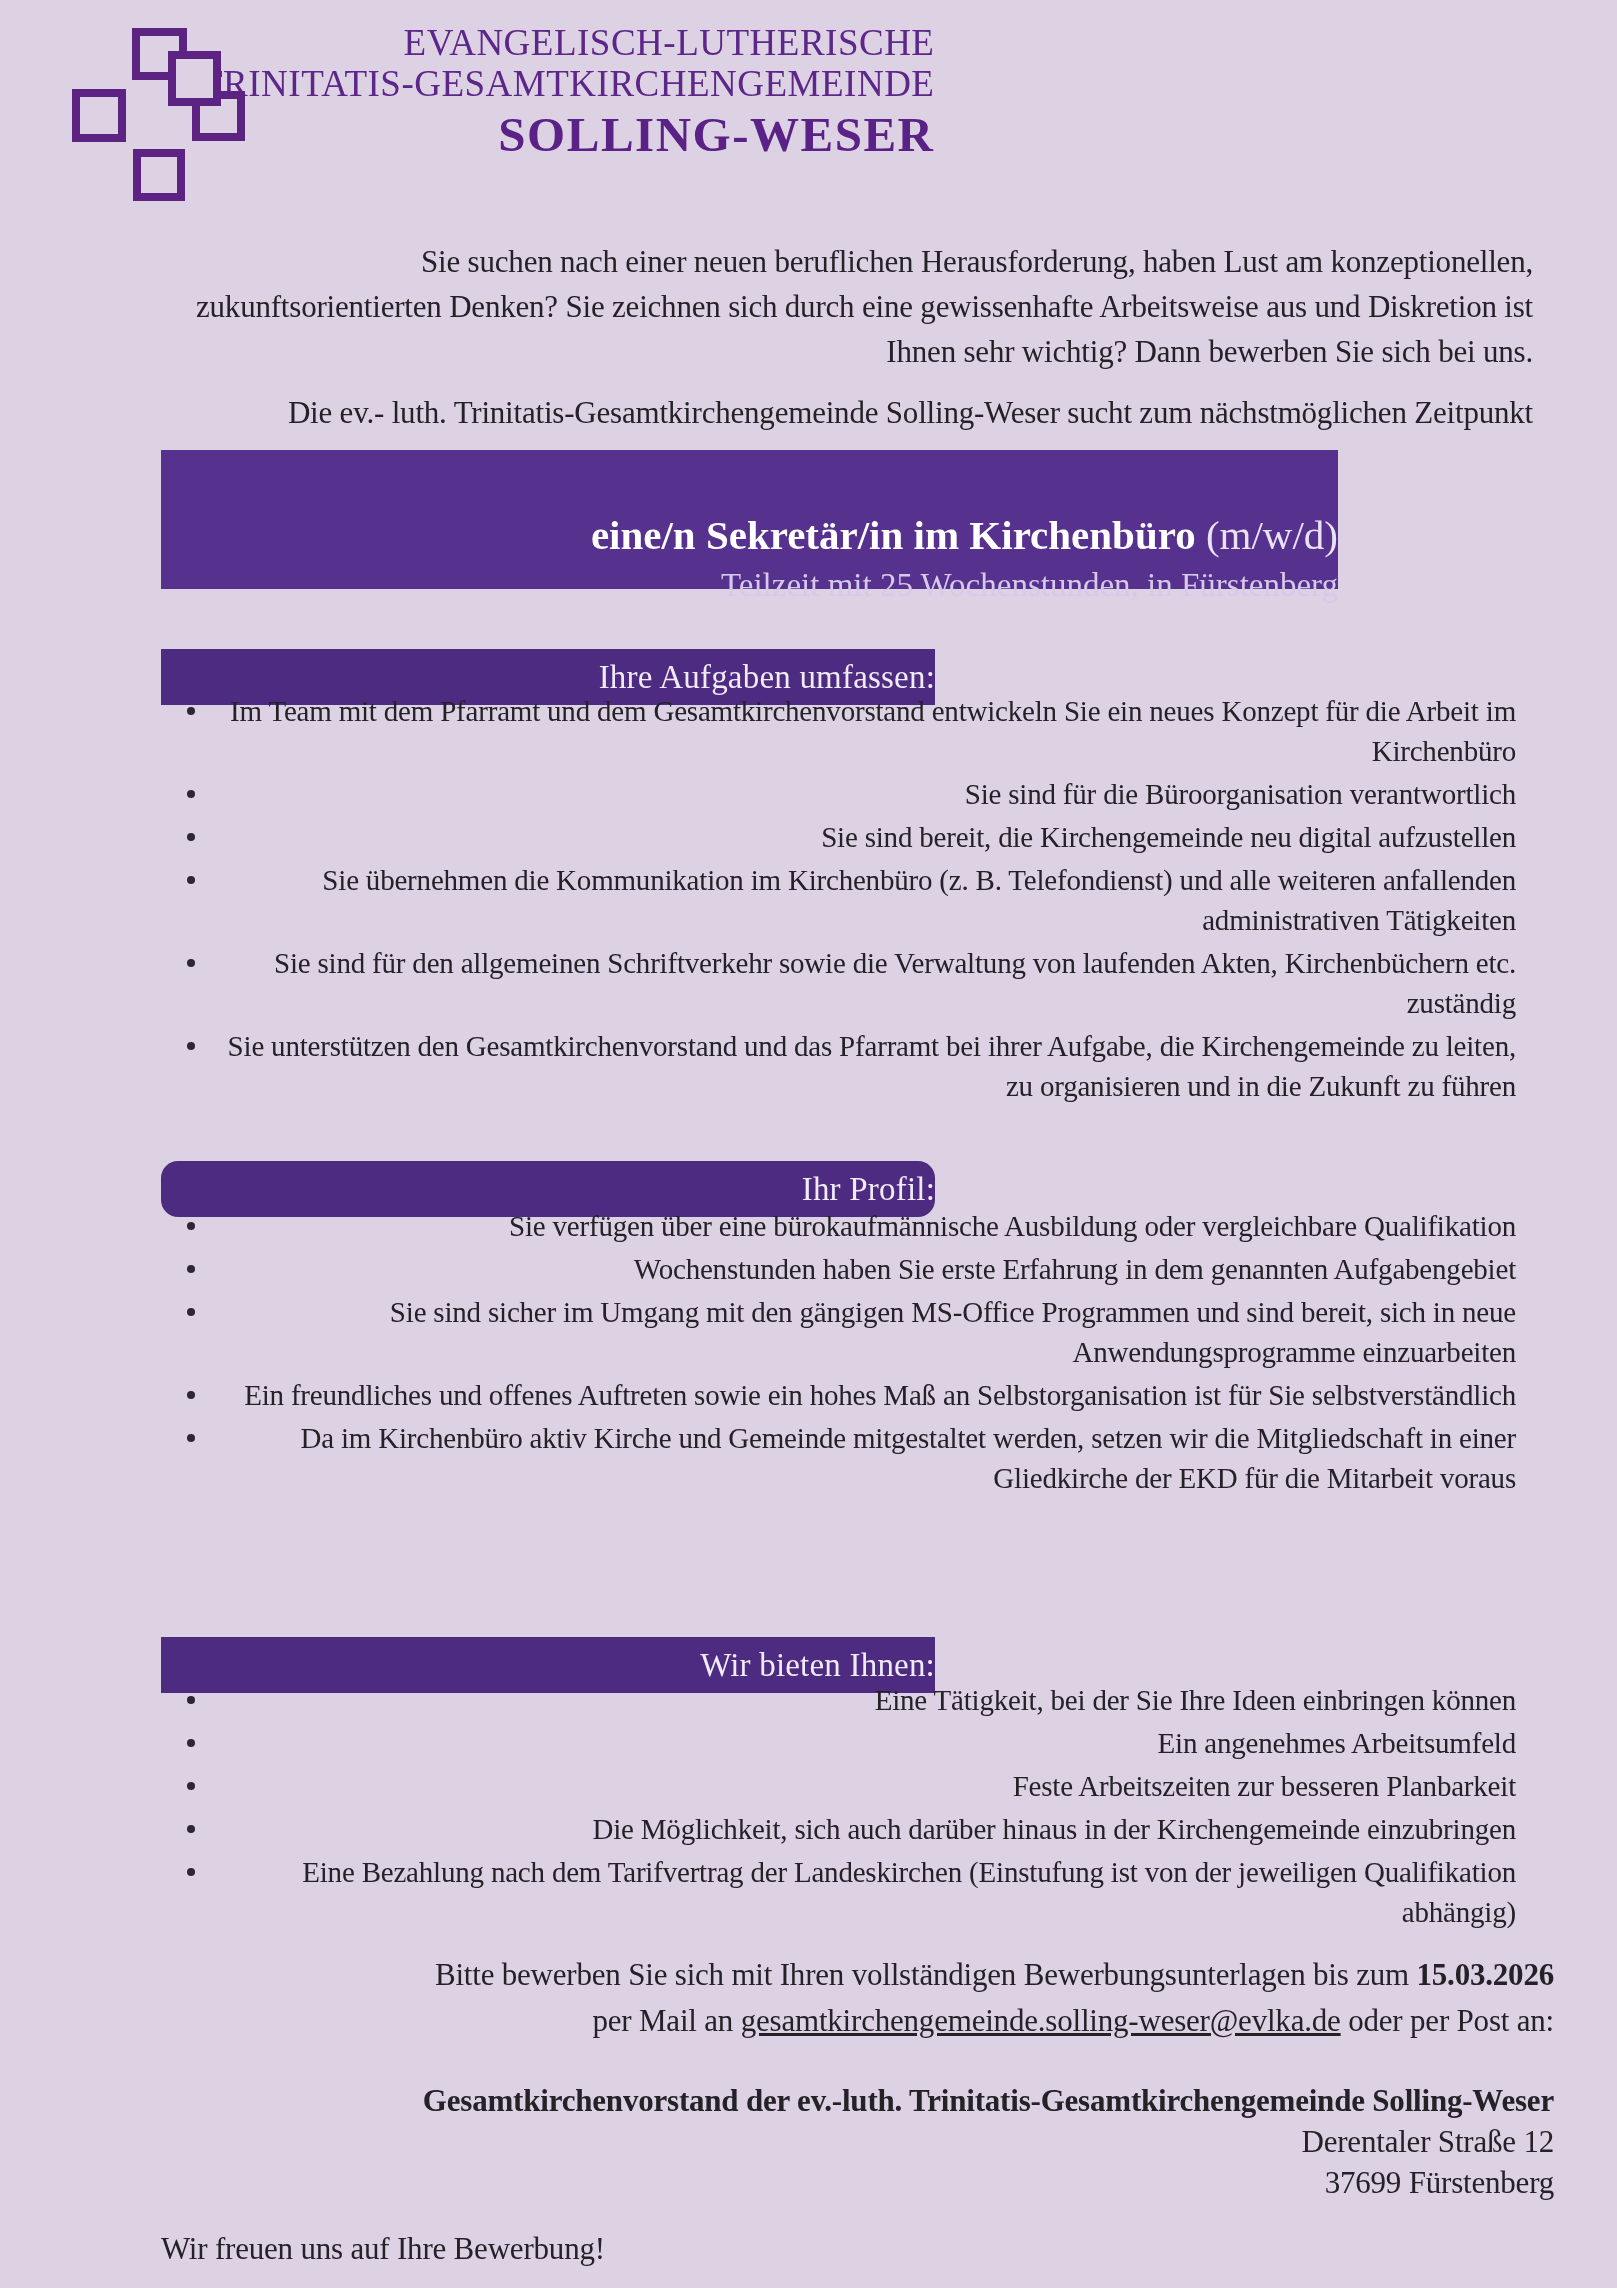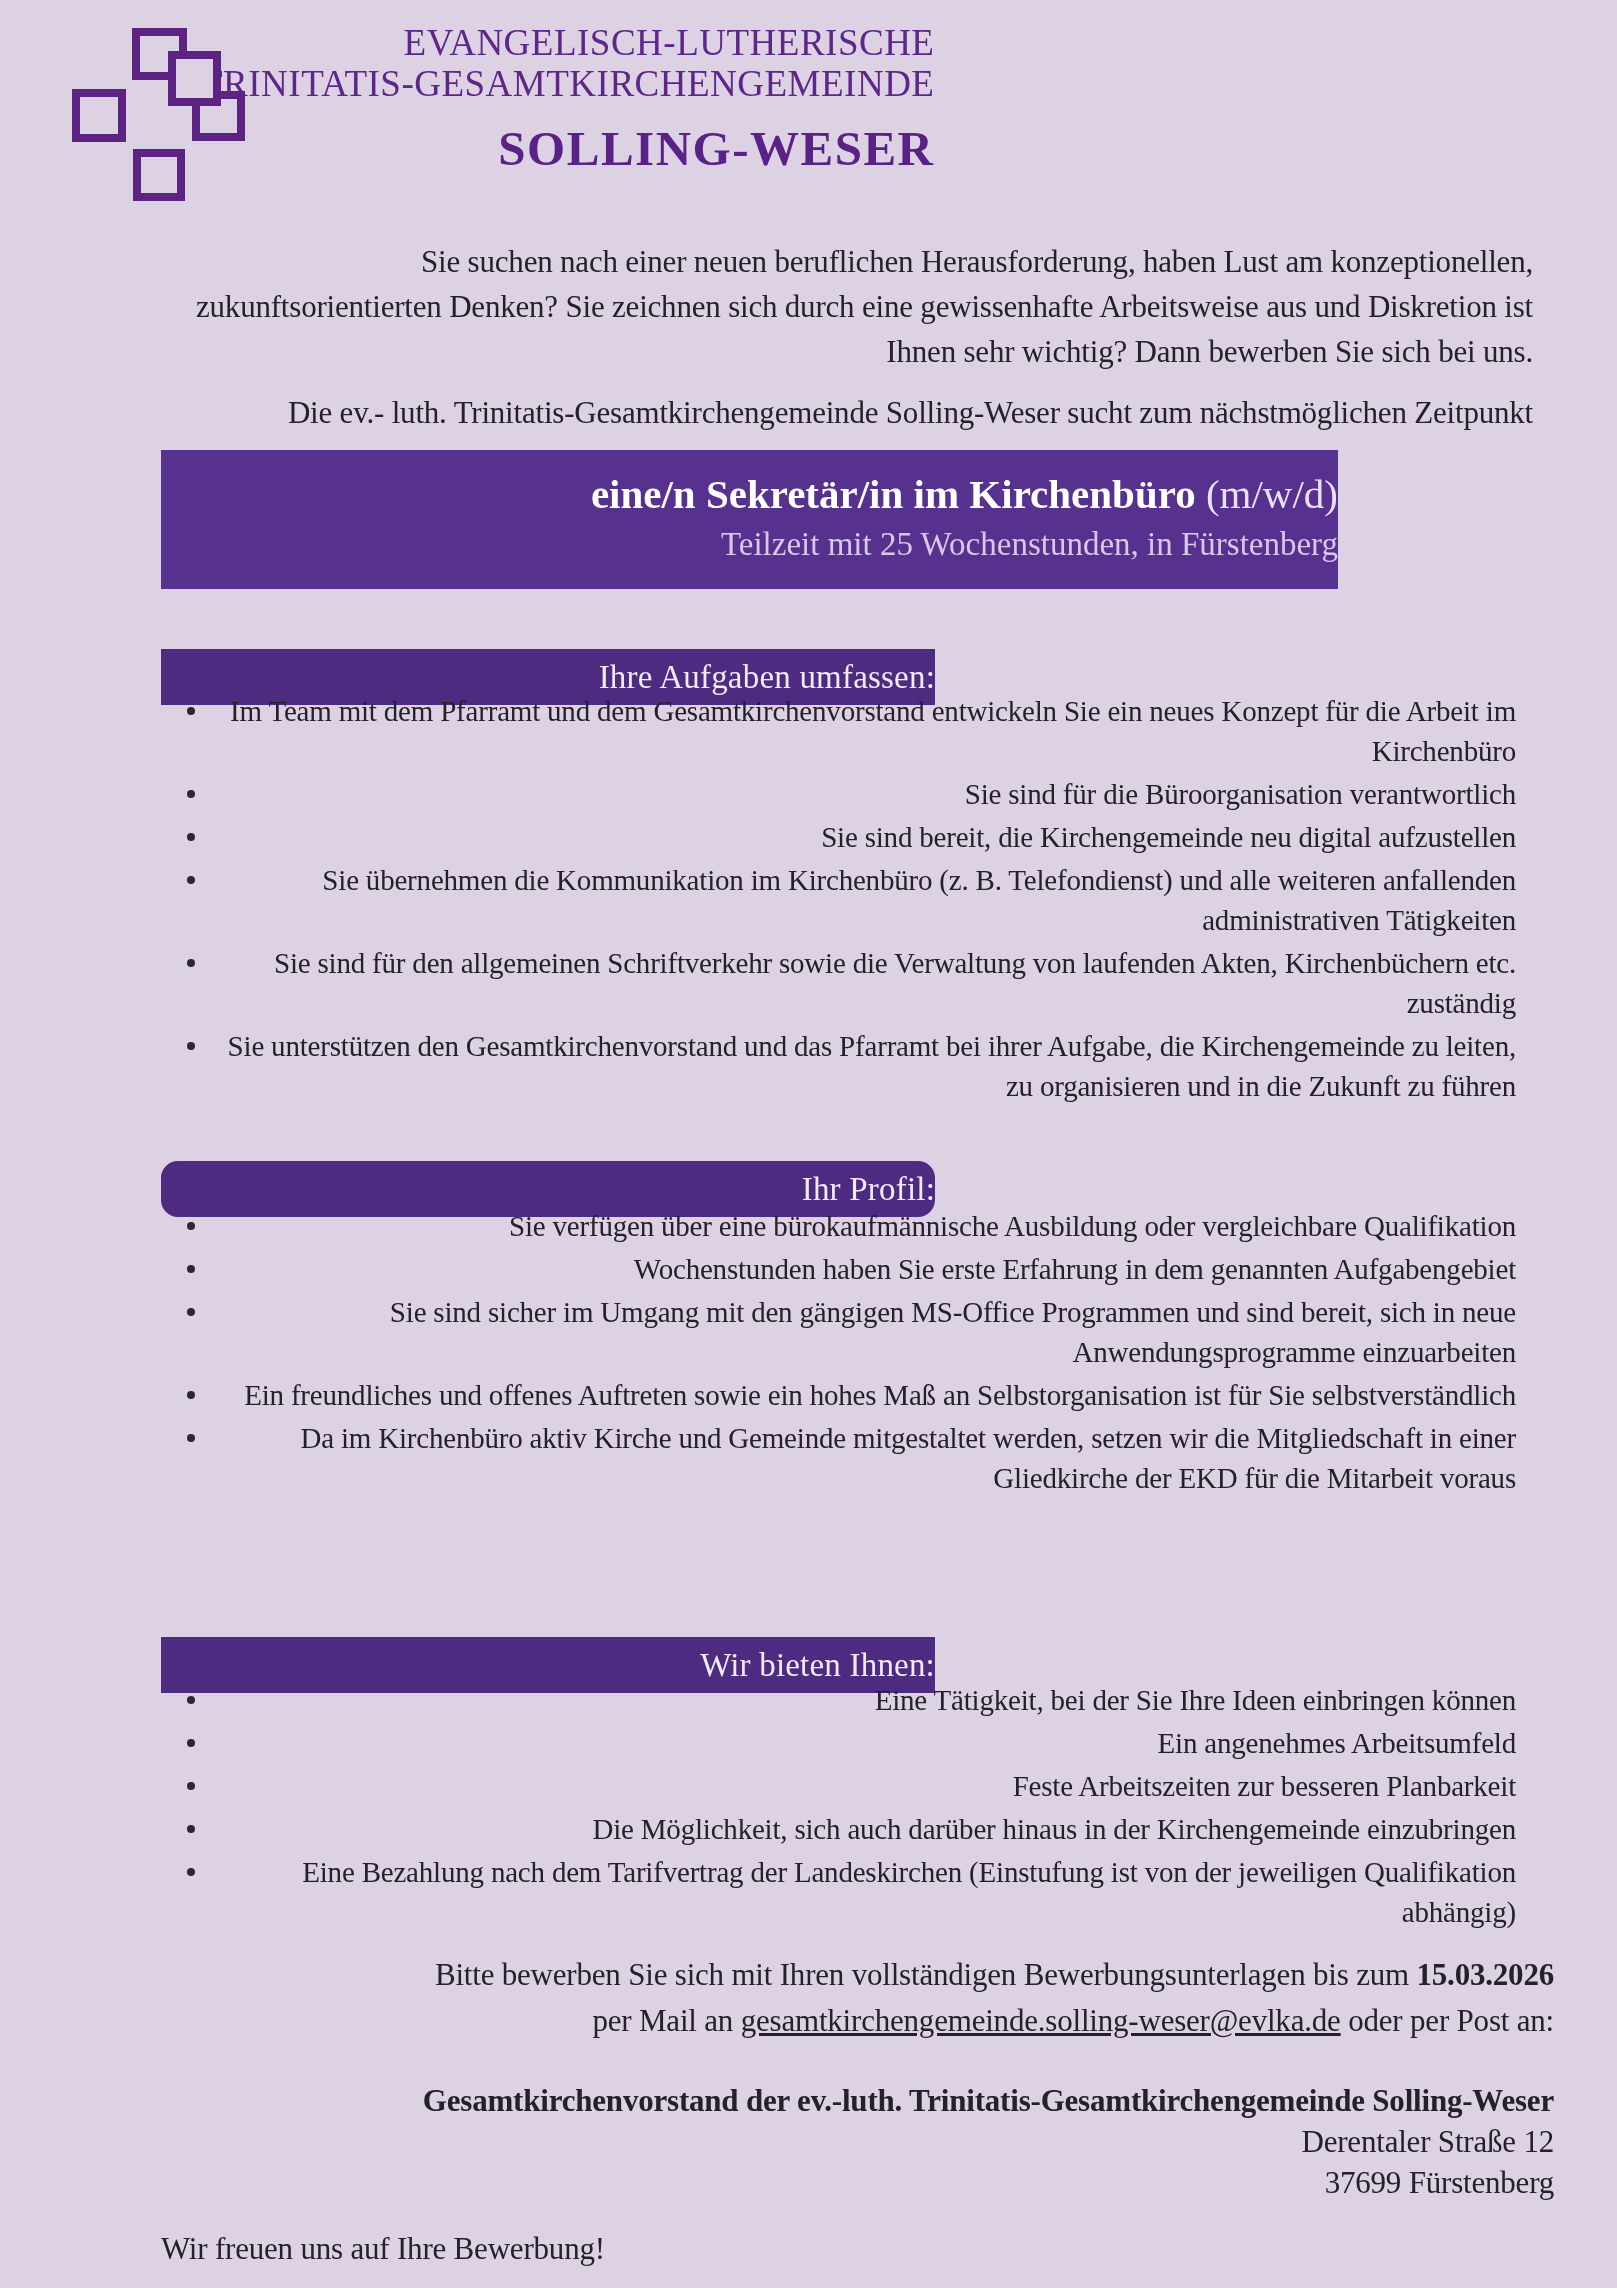--- a/index.html
+++ b/index.html
@@ -14,31 +14,31 @@
   .logo .sq { position:absolute; border:8px solid #5c2383; box-sizing:border-box; }
   .sq-a { left:60px;  top:0px;   width:55px; height:52px; }
   .sq-b { left:96px;  top:23px;  width:53px; height:55px; background:#dcd2e4; z-index:2; }
   .sq-c { left:0px;   top:61px;  width:54px; height:53px; }
   .sq-d { left:120px; top:63px;  width:53px; height:50px; z-index:1; }
   .sq-e { left:61px;  top:121px; width:52px; height:52px; }
 
   
   .org-text { position:absolute; left:200px; top:22px; }
   .org-line { font-size:37px; line-height:41px; color:#5d2689; letter-spacing:0.5px; font-weight:400; }
-  .org-name { font-size:49px; line-height:56px; color:#5a2187; font-weight:700; letter-spacing:1.5px; margin-top:17px; }
+  .org-name { font-size:49px; line-height:56px; color:#5a2187; font-weight:700; letter-spacing:1.5px; margin-top:3px; }
 
   
   .intro { position:absolute; left:161px; top:223px; width:1388px;
            font-size:31px; line-height:45px; letter-spacing:-0.2px; }
   .intro p { margin:16px; }
 
   
   .banner { position:absolute; left:161px; top:450px; width:1177px; height:139px;
             background:#56318d; box-sizing:border-box; padding:19px 0 0 25px; }
-  .banner-title { font-size:41px; font-weight:700; color:#ffffff; line-height:50px; }
+  .banner-title { font-size:41px; font-weight:700; color:#ffffff; line-height:50px;margin-top:41px; }
   .banner-title .suffix { font-weight:400; color:#e9e2f4; }
   .banner-sub { font-size:33px; color:#d6c9e9; margin-top:7px; font-weight:400; }
 
   
   .bar { position:absolute; left:161px; width:774px; height:56px; background:#4d2b80;
          color:#f1ebf8; font-size:33px; line-height:56px; padding-left:23px;
          box-sizing:border-box; letter-spacing:0.2px;margin-top:36px; }
   #bar-tasks   { top:613px; }
   #bar-profile { top:1125px;border-radius:17px; }
   #bar-offer   { top:1601px; }

